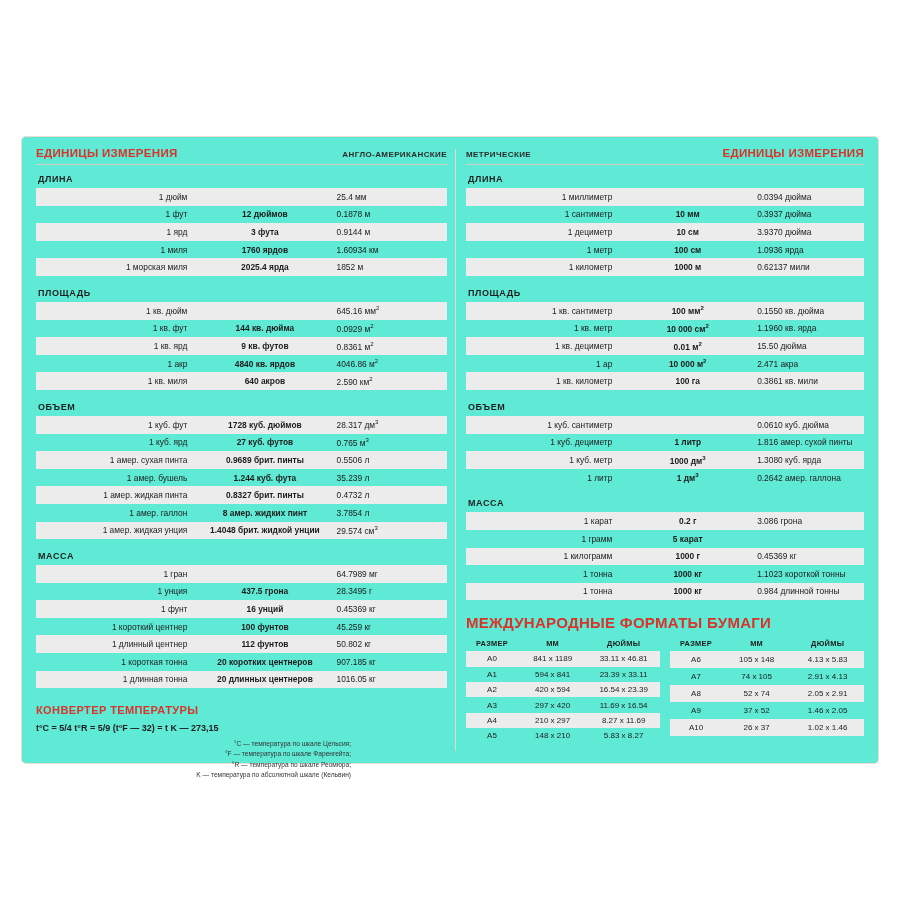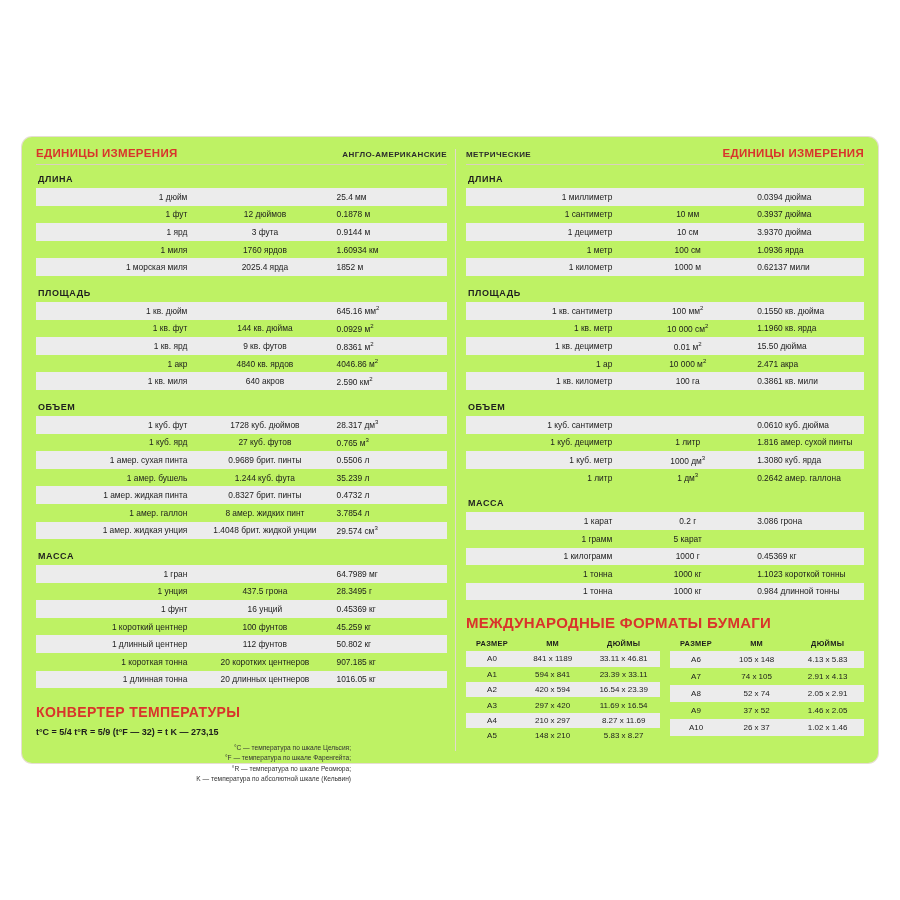--- a/index.html
+++ b/index.html
@@ -12,22 +12,22 @@
     height: 900px;
     font-family: "Liberation Sans", sans-serif;
     overflow: hidden;
   }
   .page {
     position: absolute;
     left: 22px;
     top: 137px;
     width: 856px;
     height: 626px;
-    background: #bef264;
-    border-radius: 10px;
+    background: #5eead4;
+    border-radius: 4px;
     box-shadow: 0 0 0 1px #e6ded2;
     box-sizing: border-box;
     padding: 10px 14px;
     display: flex;
   }
   .col {
     box-sizing: border-box;
   }
   .col-left {
     width: 419px;
@@ -77,29 +77,29 @@
   }
   table.units td {
     font-size: 8.4px;
     color: #1c1c1c;
     padding: 3.3px 6px;
     height: 11px;
   }
   table.units tr:nth-child(odd) td { background: #ececec; }
   table.units tr:nth-child(even) td { background: transparent; }
   .c1 { width: 39%; text-align: right; padding-right: 10px !important; }
-  .c2 { width: 33%; text-align: center; }
+  .c2 { width: 33%; text-align: center; font-weight: bold; }
   .c3 { width: 28%; text-align: left; padding-left: 4px !important; }
   .conv {
     margin-top: 16px;
   }
   .conv-title {
     color: #d9342b;
     font-weight: bold;
-    font-size: 14px;
+    font-size: 11px;
     letter-spacing: 0.4px;
     margin-bottom: 7px;
   }
   .conv-formula {
     font-size: 9px;
     font-weight: bold;
     color: #1c1c1c;
     margin-bottom: 6px;
     margin-top: 7px;
   }

